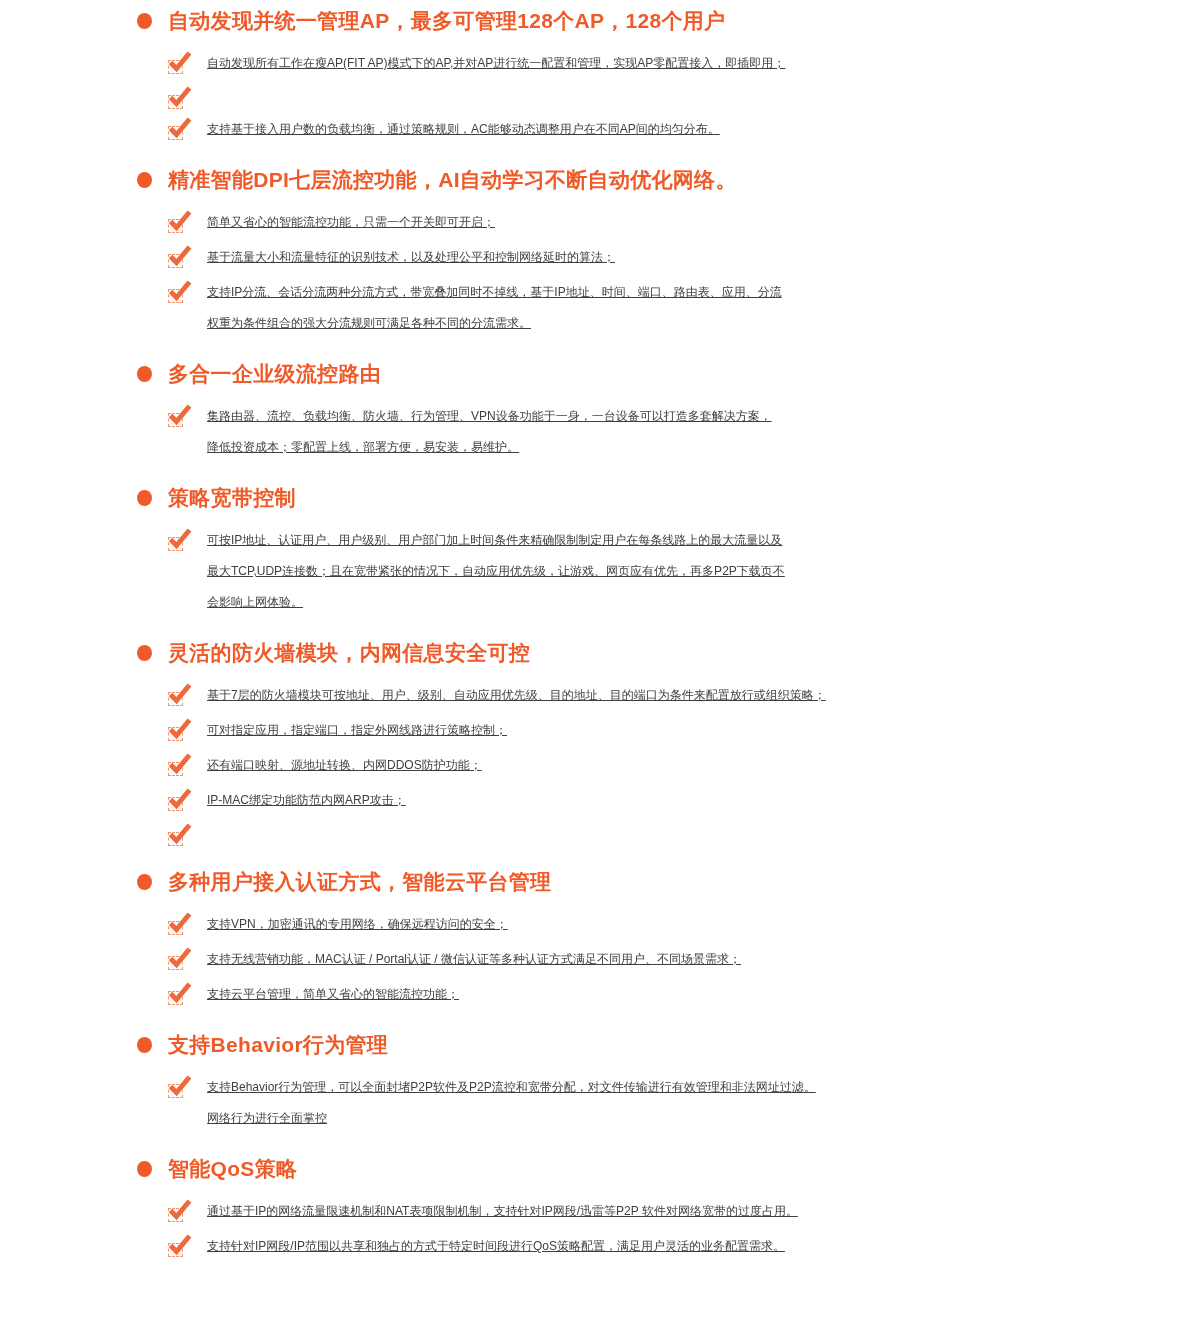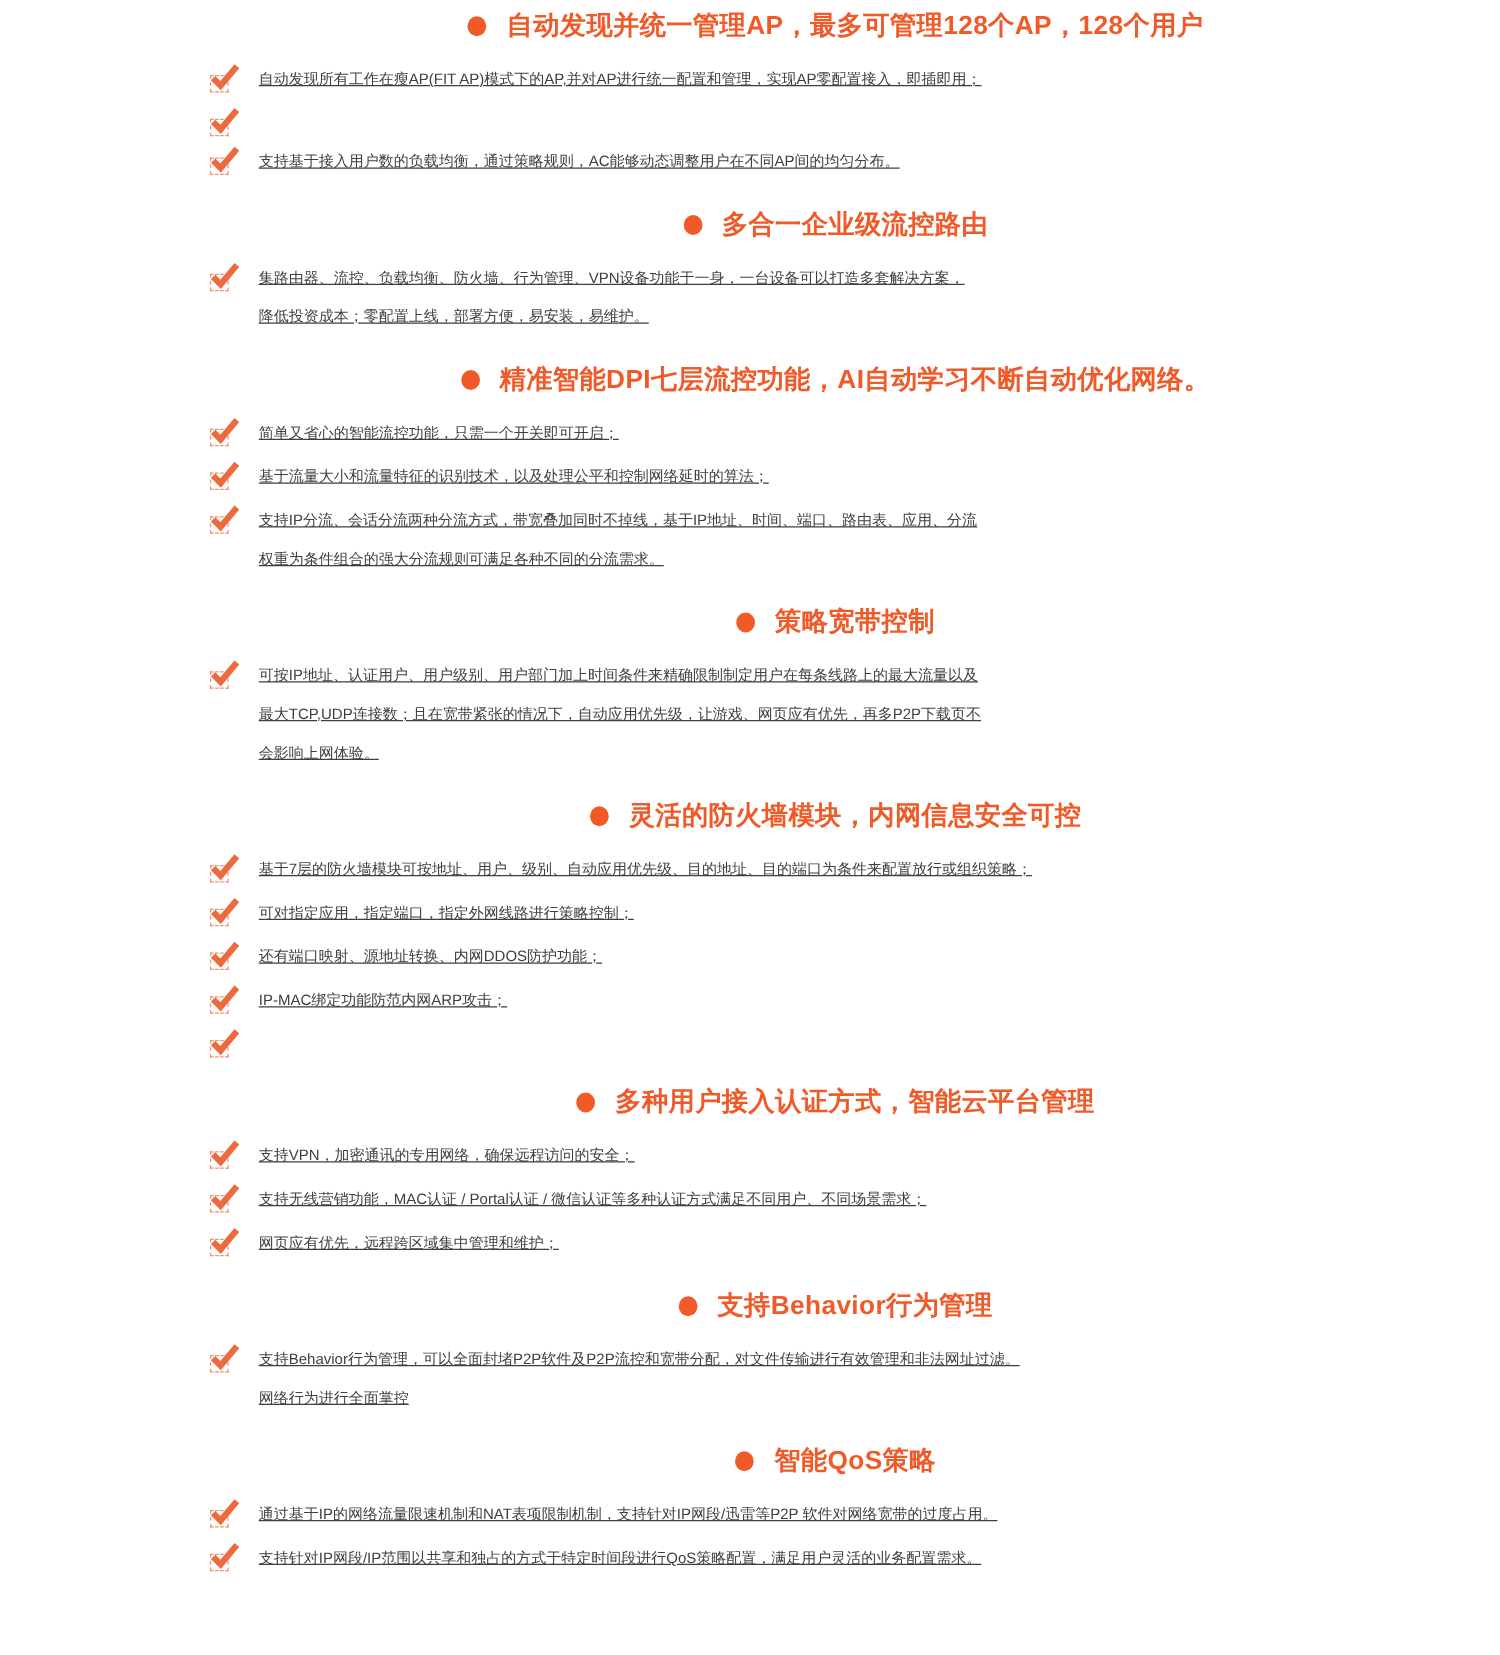--- a/index.html
+++ b/index.html
@@ -12,21 +12,21 @@
   html,body{margin:0;padding:0;}
   body{
     width:1200px;height:1324px;overflow:hidden;
     background:var(--bg);
     font-family:"Liberation Sans","DejaVu Sans",sans-serif;
   }
   .page{padding-top:8px;}
   .section{margin-bottom:22px;}
   .section-header{
     display:flex;align-items:center;
-    margin-left:137px;margin-bottom:14px;justify-content:center;
+    margin-left:137px;margin-bottom:14px;
   }
   .bullet{
     flex:0 0 15px;width:15px;height:16px;border-radius:50%;
     background:var(--accent);margin-right:16px;
   }
   .section-title{
     margin:0;font-size:21px;line-height:26px;font-weight:bold;
     color:var(--accent);letter-spacing:0.3px;
   }
   .item{
@@ -90,71 +90,71 @@
       </svg>
     </span>
     <div class="item-text">支持基于接入用户数的负载均衡，通过策略规则，AC能够动态调整用户在不同AP间的均匀分布。</div>
   </div>
 </div>
   </section>
 
   <section class="section">
     <div class="section-header">
       <span class="bullet"></span>
+      <h2 class="section-title">精准智能DPI七层流控功能，AI自动学习不断自动优化网络。</h2>
+    </div>
+    <div class="section-items">
+  <div class="item">
+    <span class="check-icon">
+      <span class="check-box"></span>
+      <svg class="check-svg" width="24" height="24" viewBox="0 0 24 24">
+        <path class="check-path" d="M2.5 11.5 L8.5 17.5 L21.5 2"></path>
+      </svg>
+    </span>
+    <div class="item-text">简单又省心的智能流控功能，只需一个开关即可开启；</div>
+  </div>
+
+  <div class="item">
+    <span class="check-icon">
+      <span class="check-box"></span>
+      <svg class="check-svg" width="24" height="24" viewBox="0 0 24 24">
+        <path class="check-path" d="M2.5 11.5 L8.5 17.5 L21.5 2"></path>
+      </svg>
+    </span>
+    <div class="item-text">基于流量大小和流量特征的识别技术，以及处理公平和控制网络延时的算法；</div>
+  </div>
+
+  <div class="item">
+    <span class="check-icon">
+      <span class="check-box"></span>
+      <svg class="check-svg" width="24" height="24" viewBox="0 0 24 24">
+        <path class="check-path" d="M2.5 11.5 L8.5 17.5 L21.5 2"></path>
+      </svg>
+    </span>
+    <div class="item-text">支持IP分流、会话分流两种分流方式，带宽叠加同时不掉线，基于IP地址、时间、端口、路由表、应用、分流
+权重为条件组合的强大分流规则可满足各种不同的分流需求。</div>
+  </div>
+</div>
+  </section>
+
+  <section class="section">
+    <div class="section-header">
+      <span class="bullet"></span>
       <h2 class="section-title">多合一企业级流控路由</h2>
     </div>
     <div class="section-items">
   <div class="item">
     <span class="check-icon">
       <span class="check-box"></span>
       <svg class="check-svg" width="24" height="24" viewBox="0 0 24 24">
         <path class="check-path" d="M2.5 11.5 L8.5 17.5 L21.5 2"></path>
       </svg>
     </span>
     <div class="item-text">集路由器、流控、负载均衡、防火墙、行为管理、VPN设备功能于一身，一台设备可以打造多套解决方案，
 降低投资成本；零配置上线，部署方便，易安装，易维护。</div>
-  </div>
-</div>
-  </section>
-
-  <section class="section">
-    <div class="section-header">
-      <span class="bullet"></span>
-      <h2 class="section-title">精准智能DPI七层流控功能，AI自动学习不断自动优化网络。</h2>
-    </div>
-    <div class="section-items">
-  <div class="item">
-    <span class="check-icon">
-      <span class="check-box"></span>
-      <svg class="check-svg" width="24" height="24" viewBox="0 0 24 24">
-        <path class="check-path" d="M2.5 11.5 L8.5 17.5 L21.5 2"></path>
-      </svg>
-    </span>
-    <div class="item-text">简单又省心的智能流控功能，只需一个开关即可开启；</div>
-  </div>
-
-  <div class="item">
-    <span class="check-icon">
-      <span class="check-box"></span>
-      <svg class="check-svg" width="24" height="24" viewBox="0 0 24 24">
-        <path class="check-path" d="M2.5 11.5 L8.5 17.5 L21.5 2"></path>
-      </svg>
-    </span>
-    <div class="item-text">基于流量大小和流量特征的识别技术，以及处理公平和控制网络延时的算法；</div>
-  </div>
-
-  <div class="item">
-    <span class="check-icon">
-      <span class="check-box"></span>
-      <svg class="check-svg" width="24" height="24" viewBox="0 0 24 24">
-        <path class="check-path" d="M2.5 11.5 L8.5 17.5 L21.5 2"></path>
-      </svg>
-    </span>
-    <div class="item-text">支持IP分流、会话分流两种分流方式，带宽叠加同时不掉线，基于IP地址、时间、端口、路由表、应用、分流
-权重为条件组合的强大分流规则可满足各种不同的分流需求。</div>
   </div>
 </div>
   </section>
 
   <section class="section">
     <div class="section-header">
       <span class="bullet"></span>
       <h2 class="section-title">策略宽带控制</h2>
     </div>
     <div class="section-items">
@@ -255,21 +255,21 @@
     <div class="item-text">支持无线营销功能，MAC认证 / Portal认证 / 微信认证等多种认证方式满足不同用户、不同场景需求；</div>
   </div>
 
   <div class="item">
     <span class="check-icon">
       <span class="check-box"></span>
       <svg class="check-svg" width="24" height="24" viewBox="0 0 24 24">
         <path class="check-path" d="M2.5 11.5 L8.5 17.5 L21.5 2"></path>
       </svg>
     </span>
-    <div class="item-text">网页应有优先，远程跨区域集中管理和维护；</div>
+    <div class="item-text">支持云平台管理，简单又省心的智能流控功能；</div>
   </div>
 </div>
   </section>
 
   <section class="section">
     <div class="section-header">
       <span class="bullet"></span>
       <h2 class="section-title">支持Behavior行为管理</h2>
     </div>
     <div class="section-items">

